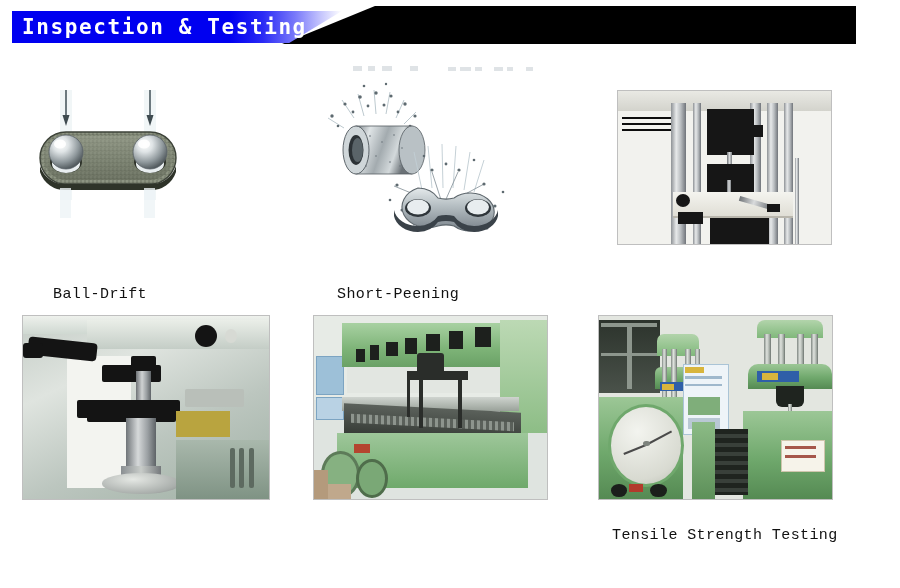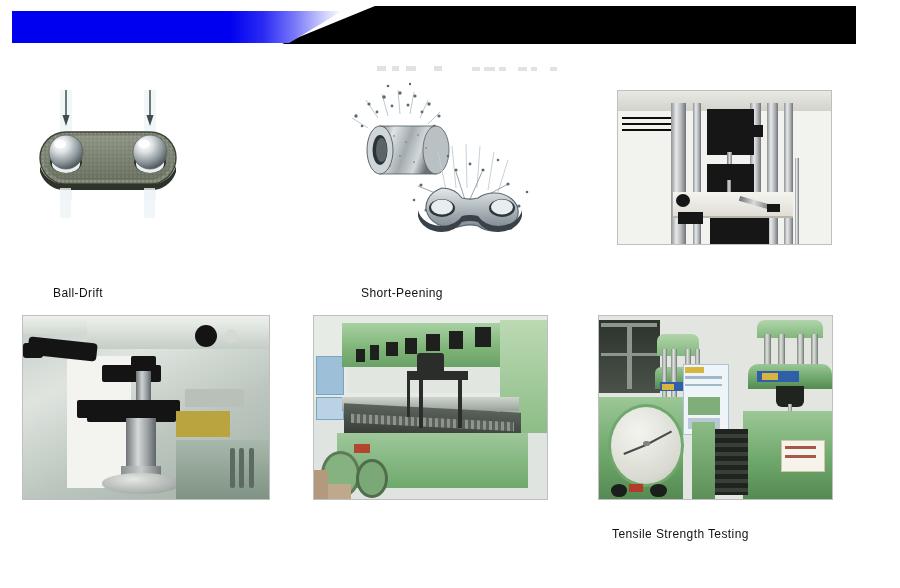--- a/index.html
+++ b/index.html
@@ -75,22 +75,22 @@
     position: relative;
     overflow: hidden;
     background: #ffffff;
   }
   .figure.bordered {
     border: 1px solid #bfbfbf;
     box-sizing: border-box;
   }
   .caption {
     position: absolute;
-    font-family: Liberation Sans, sans-serif;
-    font-size: 12px;
+    font-family: Liberation Mono, monospace;
+    font-size: 15px;
     color: #111111;
     white-space: nowrap;
     letter-spacing: 0.4px;
   }
 
   
   .ill { position: absolute; left: 0; top: 0; width: 100%; height: 100%; }
 
   
   .photo { position: absolute; left: 0; top: 0; width: 100%; height: 100%; }
@@ -148,20 +148,21 @@
   .ts-yellow { position:absolute; background:#d8b53c; }
   .ts-knob { position:absolute; border-radius:50%; background:#1b1f1b; }
   .ts-label { position:absolute; background:#f6f3ea; border:1px solid #cfc6ad; }
 </style>
 </head>
 <body>
 
 <div class="header">
   <div class="header-black"></div>
   <div class="header-blue"></div>
+  <div class="header-title">Inspection &amp; Testing</div>
 </div>
 
 <div class="grid">
 
   <div class="row">
 
     <div class="cell" style="left:18px; top:8px; width:265px; height:200px;">
       <div class="figure" style="width:265px; height:200px;">
         <svg class="ill" viewBox="0 0 265 200">
           <defs>
@@ -215,21 +216,21 @@
             <ellipse cx="126" cy="80" rx="6" ry="4.5" fill="#ffffff" opacity="0.9"></ellipse>
           </g>
 
           <rect x="42" y="128" width="11" height="30" fill="#eef4f6" opacity="0.8"></rect>
           <rect x="126" y="128" width="11" height="30" fill="#eef4f6" opacity="0.8"></rect>
         </svg>
       </div>
       <div class="caption" style="left:35px; top:226px;">Ball-Drift</div>
     </div>
 
-    <div class="cell" style="left:322px; top:8px; width:265px; height:200px;">
+    <div class="cell" style="left:298px; top:8px; width:265px; height:200px;">
       <div class="figure" style="width:265px; height:200px;">
         <svg class="ill" viewBox="0 0 265 200">
           <defs>
             <linearGradient id="bushgrad" x1="0" y1="0" x2="1" y2="0.3">
               <stop offset="0%" stop-color="#7b8288"></stop>
               <stop offset="25%" stop-color="#dfe4e6"></stop>
               <stop offset="55%" stop-color="#a3abaf"></stop>
               <stop offset="80%" stop-color="#d3d9db"></stop>
               <stop offset="100%" stop-color="#6b7277"></stop>
             </linearGradient>

